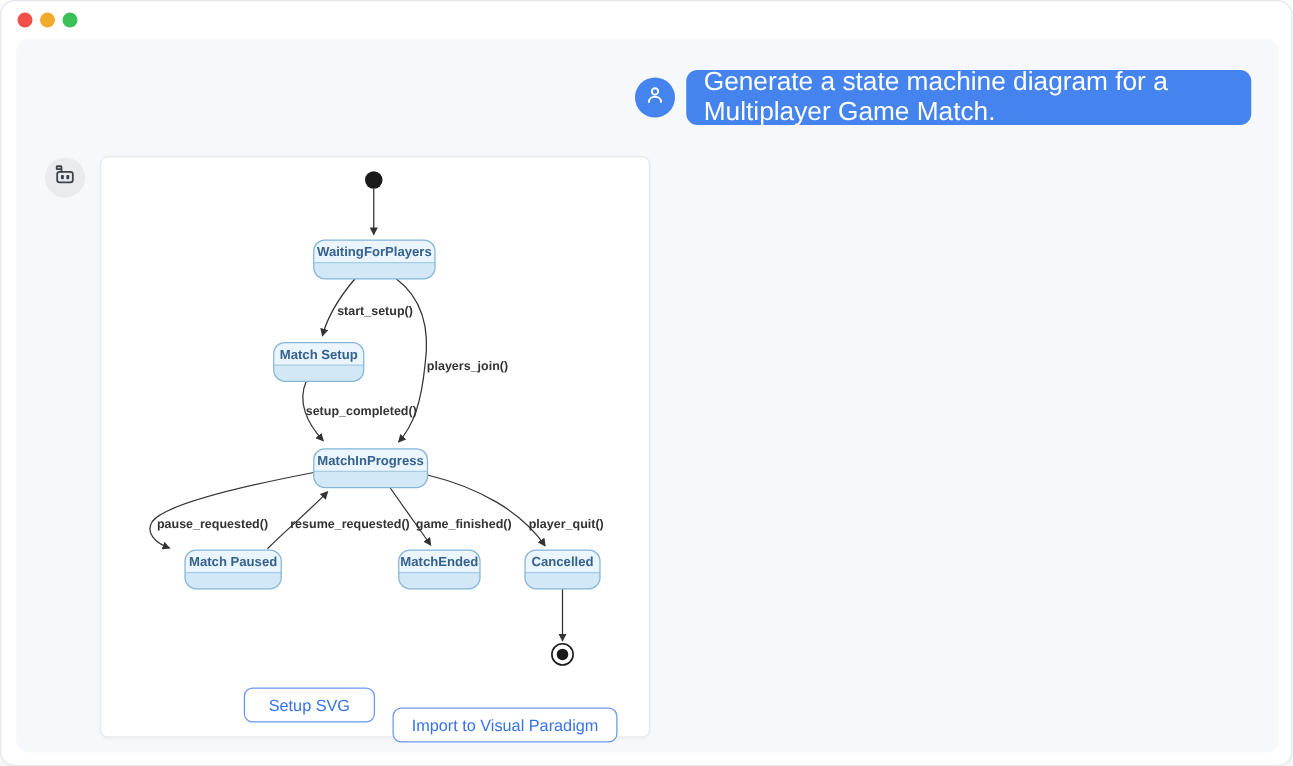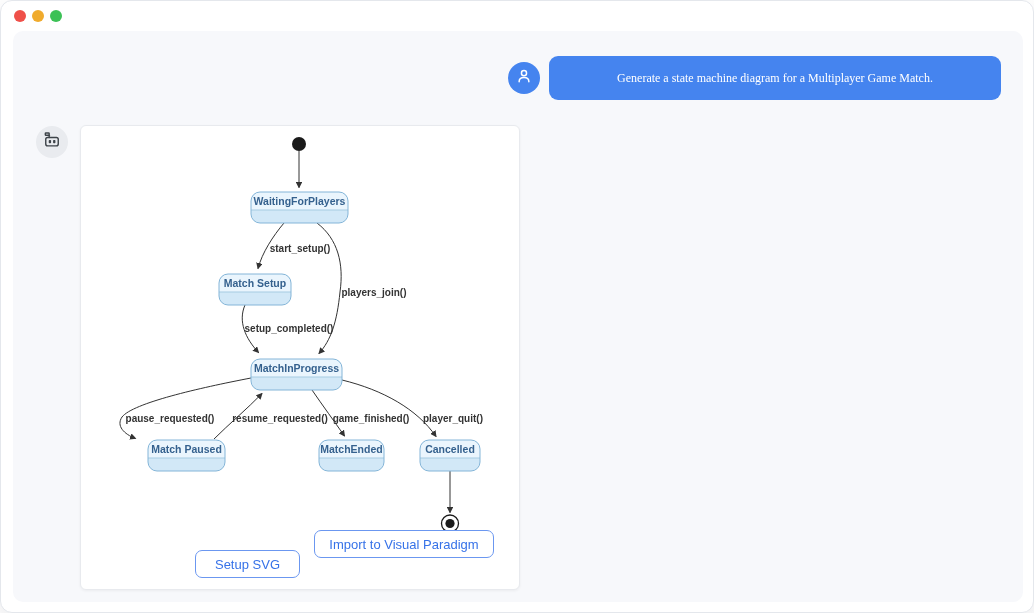--- a/index.html
+++ b/index.html
@@ -16,21 +16,21 @@
     background:var(--panel-bg,#f7f8fb); border-radius:10px;
   }
 
   .user-avatar {
     position:absolute; left:507px; top:61px; width:32px; height:32px; border-radius:50%;
     background:var(--accent-blue,#4584ef); display:flex; align-items:center; justify-content:center;
   }
   .bubble {
     position:absolute; left:548px; top:55px; width:452px; height:44px; box-sizing:border-box;
     background:var(--accent-blue,#4584ef); color:#fff; border-radius:9px;
-    font-size:12px; display:flex; align-items:center; justify-content:center; padding:0 14px;font-family:Liberation Serif, serif;
+    font-size:21px; display:flex; align-items:center; justify-content:center; padding:0 14px;
   }
 
   .bot-avatar {
     position:absolute; left:35px; top:125px; width:32px; height:32px; border-radius:50%;
     background:#e9ebef; display:flex; align-items:center; justify-content:center;
   }
 
   .card {
     position:absolute; left:79px; top:124px; width:440px; height:465px; box-sizing:border-box;
     background:var(--card-bg,#fff); border:1px solid #e8eaee; border-radius:6px;
@@ -49,21 +49,21 @@
   .endpoint   { fill:var(--start-end,#1a1a1a); }
   .final-ring { fill:#ffffff; stroke:var(--start-end,#1a1a1a); stroke-width:1.3; }
 
   .btn {
     position:absolute; box-sizing:border-box; background:#fff; cursor:pointer;
     border:1px solid var(--button-border,#6b97f0); color:var(--button-text,#3672e8);
     border-radius:7px; font-size:13px; font-family:inherit;
     display:flex; align-items:center; justify-content:center;
   }
   .btn-export { left:114px; top:424px; width:105px; height:28px; }
-  .btn-import { left:233px; top:404px; width:180px; height:28px; }
+  .btn-import { left:233px; top:440px; width:180px; height:28px; }
 </style>
 </head>
 <body>
 
 <div class="window">
 
   <div class="traffic">
     <div class="dot" style="background-color: rgb(239, 80, 73);"></div>
     <div class="dot" style="background-color: rgb(240, 171, 45);"></div>
     <div class="dot" style="background-color: rgb(60, 193, 86);"></div>

